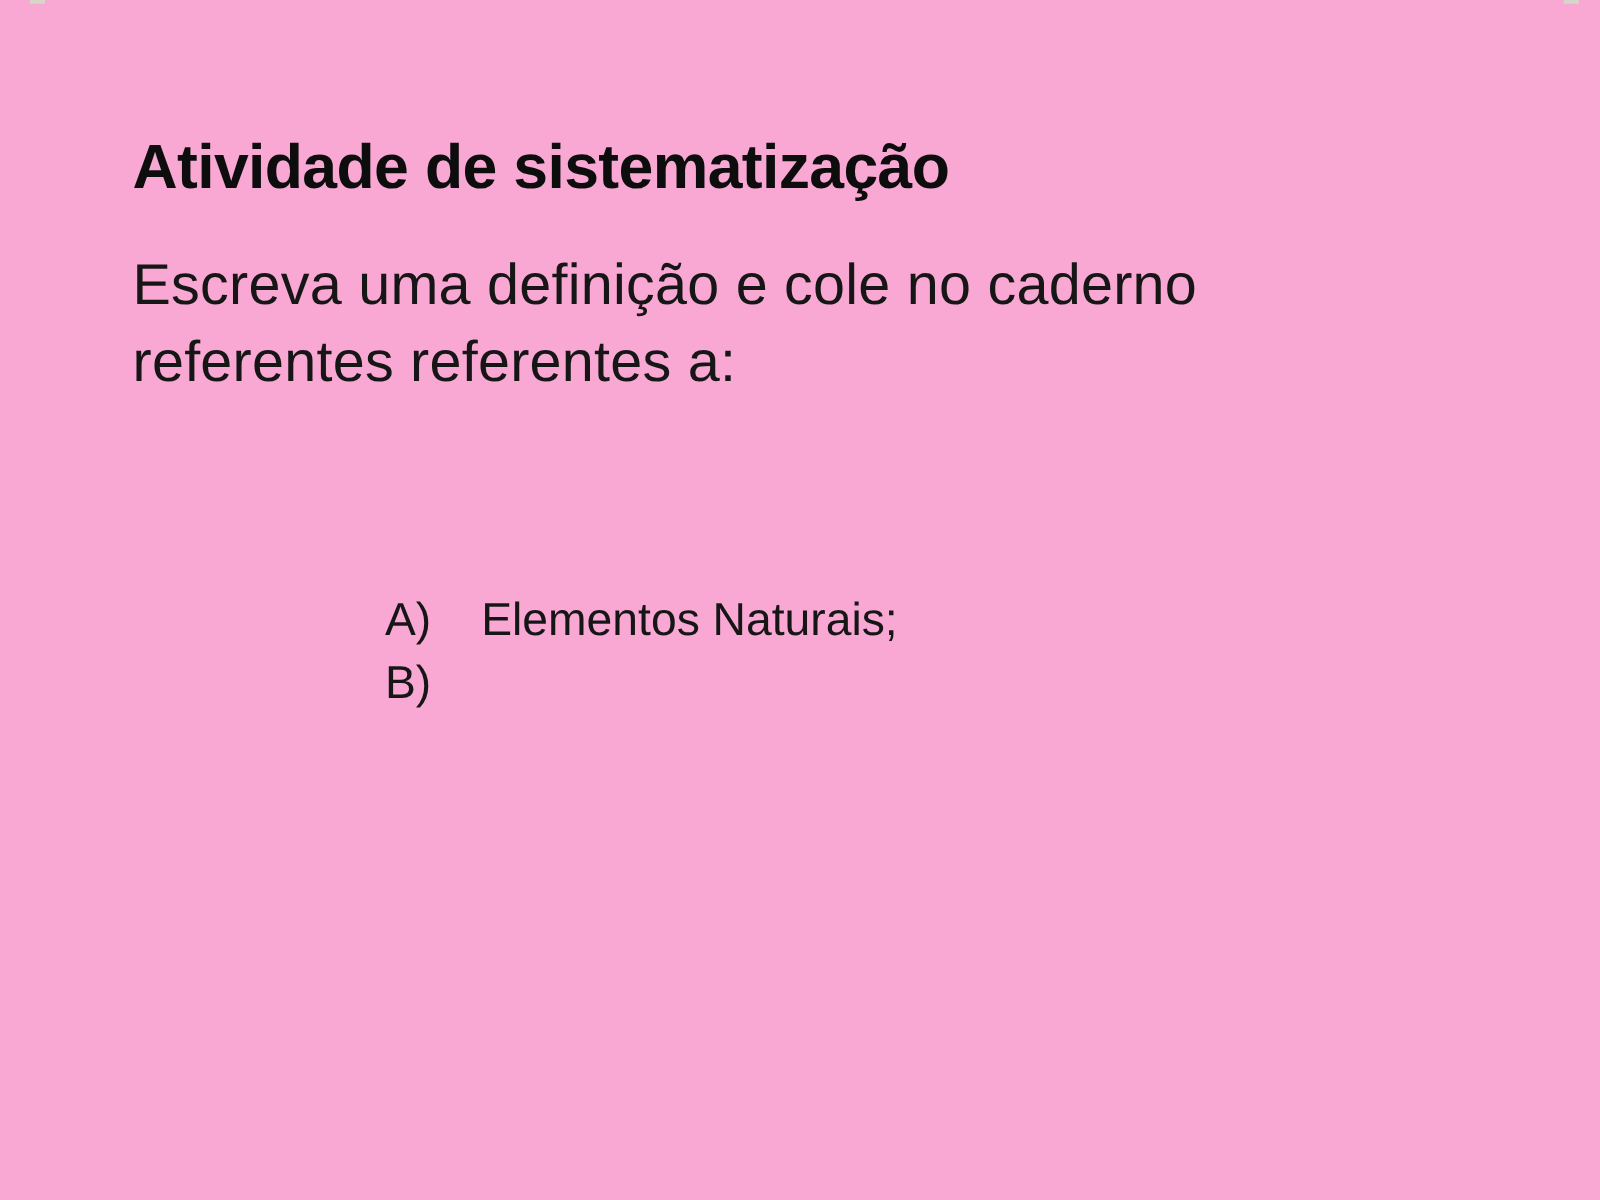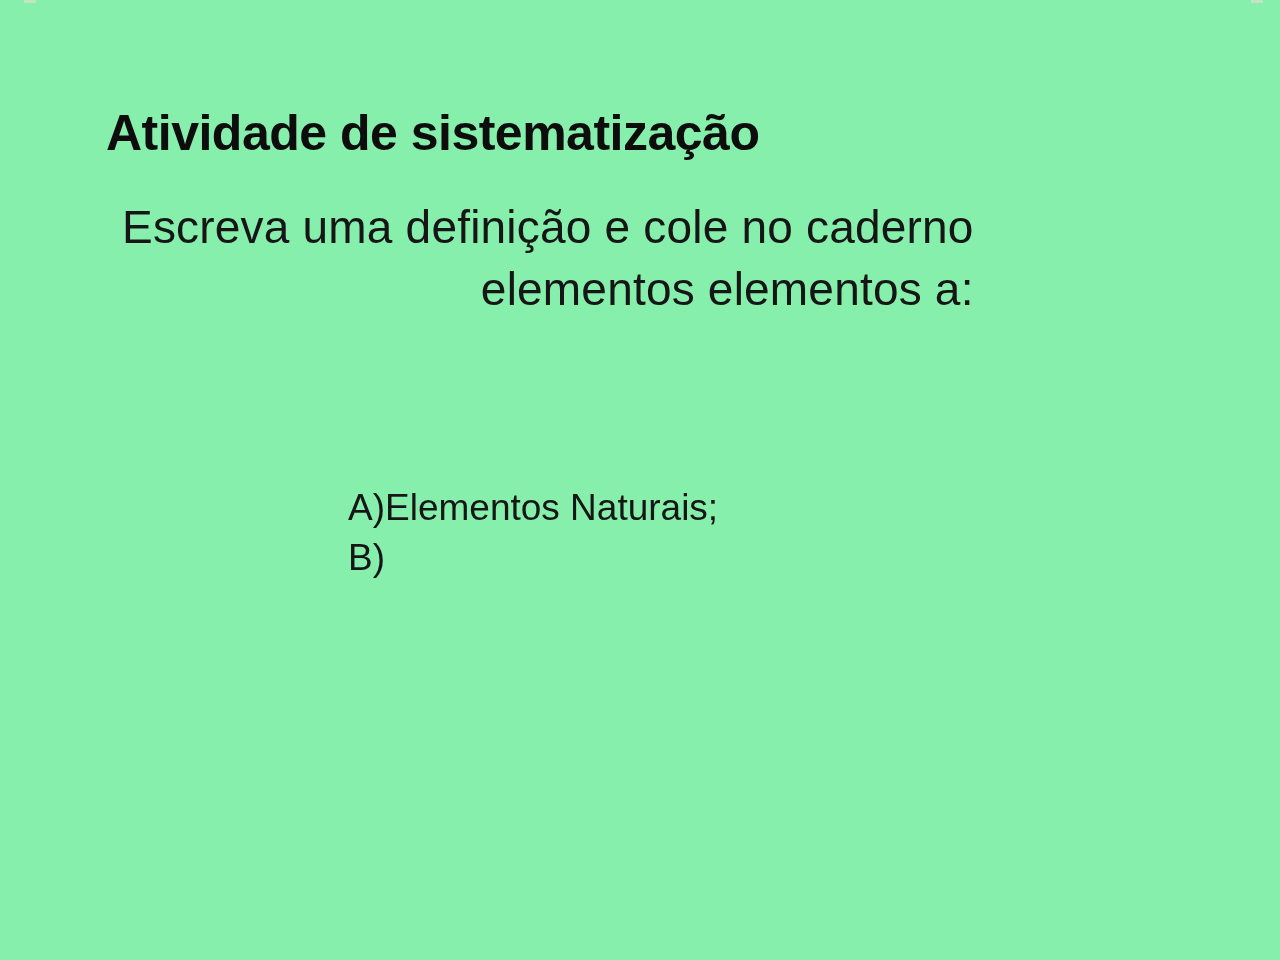--- a/index.html
+++ b/index.html
@@ -11,22 +11,21 @@
     height: 960px;
     background: #ffffff;
     font-family: "Liberation Sans", sans-serif;
     color: #111111;
     position: relative;
     overflow: hidden;
   }
   .slide {
     position: absolute;
     inset: 0;
-    background: #86efac;
-    text-align: right;
+    background: #f9a8d4;
   }
   .frame-fragment {
     position: absolute;
     top: 0;
     height: 3px;
     width: 12px;
     background: #cfe0c5;
     opacity: 0.85;
   }
   .frame-fragment.left  { left: 24px; }
@@ -37,21 +36,21 @@
     top: 70px;
     font-size: 50px;
     line-height: 58px;
     font-weight: 700;
     letter-spacing: -0.5px;
     color: #0d0d0d;
     white-space: nowrap;
   }
   .instruction {
     position: absolute;
-    left: 122px;
+    left: 106px;
     top: 196px;
     font-size: 46px;
     line-height: 62px;
     font-weight: 400;
     letter-spacing: 0.2px;
     color: #161616;
   }
   .instruction .line {
     white-space: nowrap;
   }
@@ -66,36 +65,35 @@
   .option-row {
     display: flex;
     align-items: baseline;
   }
   .option-marker {
     width: 77px;
     flex: 0 0 77px;
   }
   .option-label {
     white-space: nowrap;
-    margin-top: 12px;
   }
 </style>
 </head>
 <body>
 
 <div class="slide">
 
   <div class="frame-fragment left"></div>
   <div class="frame-fragment right"></div>
 
   <h1 class="slide-title">Atividade de sistematização</h1>
 
   <div class="instruction">
     <div class="line">Escreva uma definição e cole no caderno</div>
-    <div class="line">elementos elementos a:</div>
+    <div class="line">referentes referentes a:</div>
   </div>
 
   <div class="option-list">
     <div class="option-row">
       <span class="option-marker">A)</span>
       <span class="option-label">Elementos Naturais;</span>
     </div>
     <div class="option-row">
       <span class="option-marker">B)</span>
     </div>

